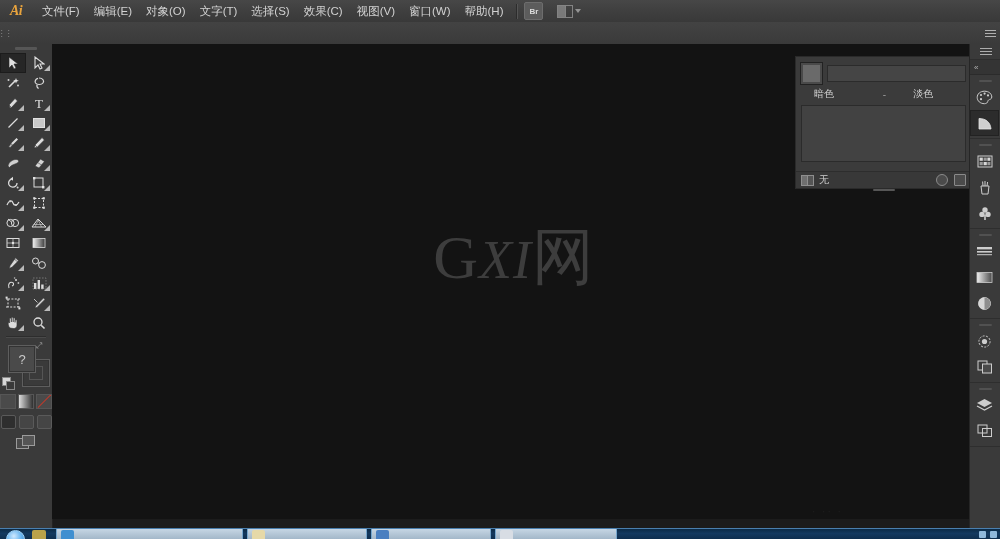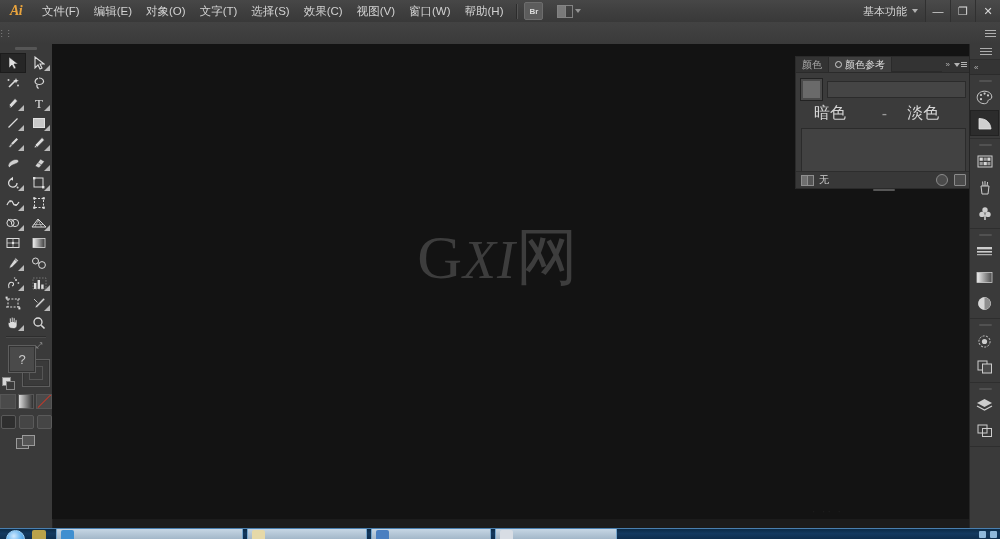--- a/index.html
+++ b/index.html
@@ -108,21 +108,21 @@
   .sm i{position:absolute;border:1px solid #9b9b9b;background:#4a4a4a;}
   .sm i.a{left:0;top:3px;width:11px;height:9px;}
   .sm i.b{left:6px;top:0;width:11px;height:9px;background:#555;}
 
   
   .canvas{
     position:absolute;left:52px;top:44px;width:917px;height:475px;
     background:#131313;overflow:hidden;
   }
   .watermark{
-    position:absolute;left:326px;top:182px;width:240px;text-align:center;
+    position:absolute;left:342px;top:182px;width:240px;text-align:center;
     color:#3d3d3d;user-select:none;pointer-events:none;
   }
   .wm-main{
     font-family:"Liberation Serif","DejaVu Serif",serif;
     font-size:62px;line-height:62px;letter-spacing:1px;white-space:nowrap;
   }
   .wm-main .it{font-style:italic;font-size:54px;}
   .wm-sub{
     font-family:"Liberation Serif","DejaVu Serif",serif;
     font-weight:bold;font-size:20px;letter-spacing:.5px;margin-top:-6px;margin-left:34px;
@@ -146,21 +146,21 @@
   .cg-tabbtns{display:flex;align-items:center;gap:4px;padding:0 4px;background:#333;}
   .tbtn{color:#b3b3b3;font-size:8px;line-height:8px;}
   .menu-ico{display:flex;align-items:center;gap:1px;}
   .menu-ico .cc{width:0;height:0;border-left:3px solid transparent;border-right:3px solid transparent;border-top:4px solid #b3b3b3;}
   .menu-ico .ll{display:flex;flex-direction:column;gap:1px;}
   .menu-ico .ll b{display:block;width:6px;height:1px;background:#b3b3b3;}
 
   .cg-top{display:flex;align-items:center;padding:6px 5px 3px 5px;gap:5px;}
   .cg-swatch{width:17px;height:17px;background:#6a6a6a;border:2px solid #4a4a4a;box-shadow:0 0 0 1px #222;}
   .cg-harmbar{flex:1;height:15px;background:#454545;border:1px solid #2b2b2b;}
-  .cg-labels{display:flex;align-items:center;padding:0 8px 4px 8px;font-size:16px;color:#d4d4d4;}
+  .cg-labels{display:flex;align-items:center;padding:0 8px 4px 8px;font-size:10px;color:#d4d4d4;}
   .cg-labels .l{width:40%;text-align:left;padding-left:10px;}
   .cg-labels .m{flex:1;text-align:center;color:#9a9a9a;}
   .cg-labels .r{width:40%;text-align:center;padding-right:8px;}
   .cg-grid{margin:0 5px;height:55px;background:#424242;border:1px solid #2b2b2b;}
   .cg-foot{
     position:absolute;left:0;right:0;bottom:0;height:16px;background:#383838;border-top:1px solid #2d2d2d;
     display:flex;align-items:center;padding:0 5px;gap:5px;
   }
   .foot-ico{width:11px;height:9px;border:1px solid #8e8e8e;display:flex;}
   .foot-ico i{flex:1;border-right:1px solid #8e8e8e;background:#6f6f6f;}
@@ -248,31 +248,20 @@
     <div class="br-btn">Br</div>
 
     <div class="arrange-btn">
       <span class="arr-grid">
           <i></i>
           <i></i>
         </span>
       <span class="caret"></span>
     </div>
 
-    <div class="mb-right">
-      <div class="workspace">
-        <span>基本功能</span>
-        <span class="caret"></span>
-      </div>
-      <div class="wincontrols">
-        <div class="wb">—</div>
-        <div class="wb">❐</div>
-        <div class="wb close">✕</div>
-      </div>
-    </div>
   </div>
 
   <div class="ctrlstrip">
     <div class="ctrl-grip">⋮⋮</div>
     <div class="ctrl-right">
       <span class="hamb">
           <b></b>
           <b></b>
           <b></b>
         </span>
@@ -537,41 +526,20 @@
   </div>
 
   <div class="canvas">
     <div class="watermark">
       <div class="wm-main"><span>G</span><span class="it">XI</span><span>网</span></div>
     </div>
     <div class="wm-faint">· ·· ·</div>
   </div>
 
   <div class="cgpanel">
-    <div class="cg-tabs">
-      <div class="cg-tab">颜色</div>
-      <div class="cg-tab active">
-        <svg width="7" height="7" viewBox="0 0 7 7">
-            <circle cx="3.5" cy="3.5" r="3" fill="none" stroke="#cfcfcf" stroke-width="1"></circle>
-          </svg>
-        <span>颜色参考</span>
-      </div>
-      <div class="cg-tabfill"></div>
-      <div class="cg-tabbtns">
-        <span class="tbtn">»</span>
-        <span class="menu-ico">
-          <span class="cc"></span>
-          <span class="ll">
-              <b></b>
-              <b></b>
-              <b></b>
-            </span>
-        </span>
-      </div>
-    </div>
 
     <div class="cg-top">
       <div class="cg-swatch"></div>
       <div class="cg-harmbar"></div>
     </div>
 
     <div class="cg-labels">
       <span class="l">暗色</span>
       <span class="m">-</span>
       <span class="r">淡色</span>

